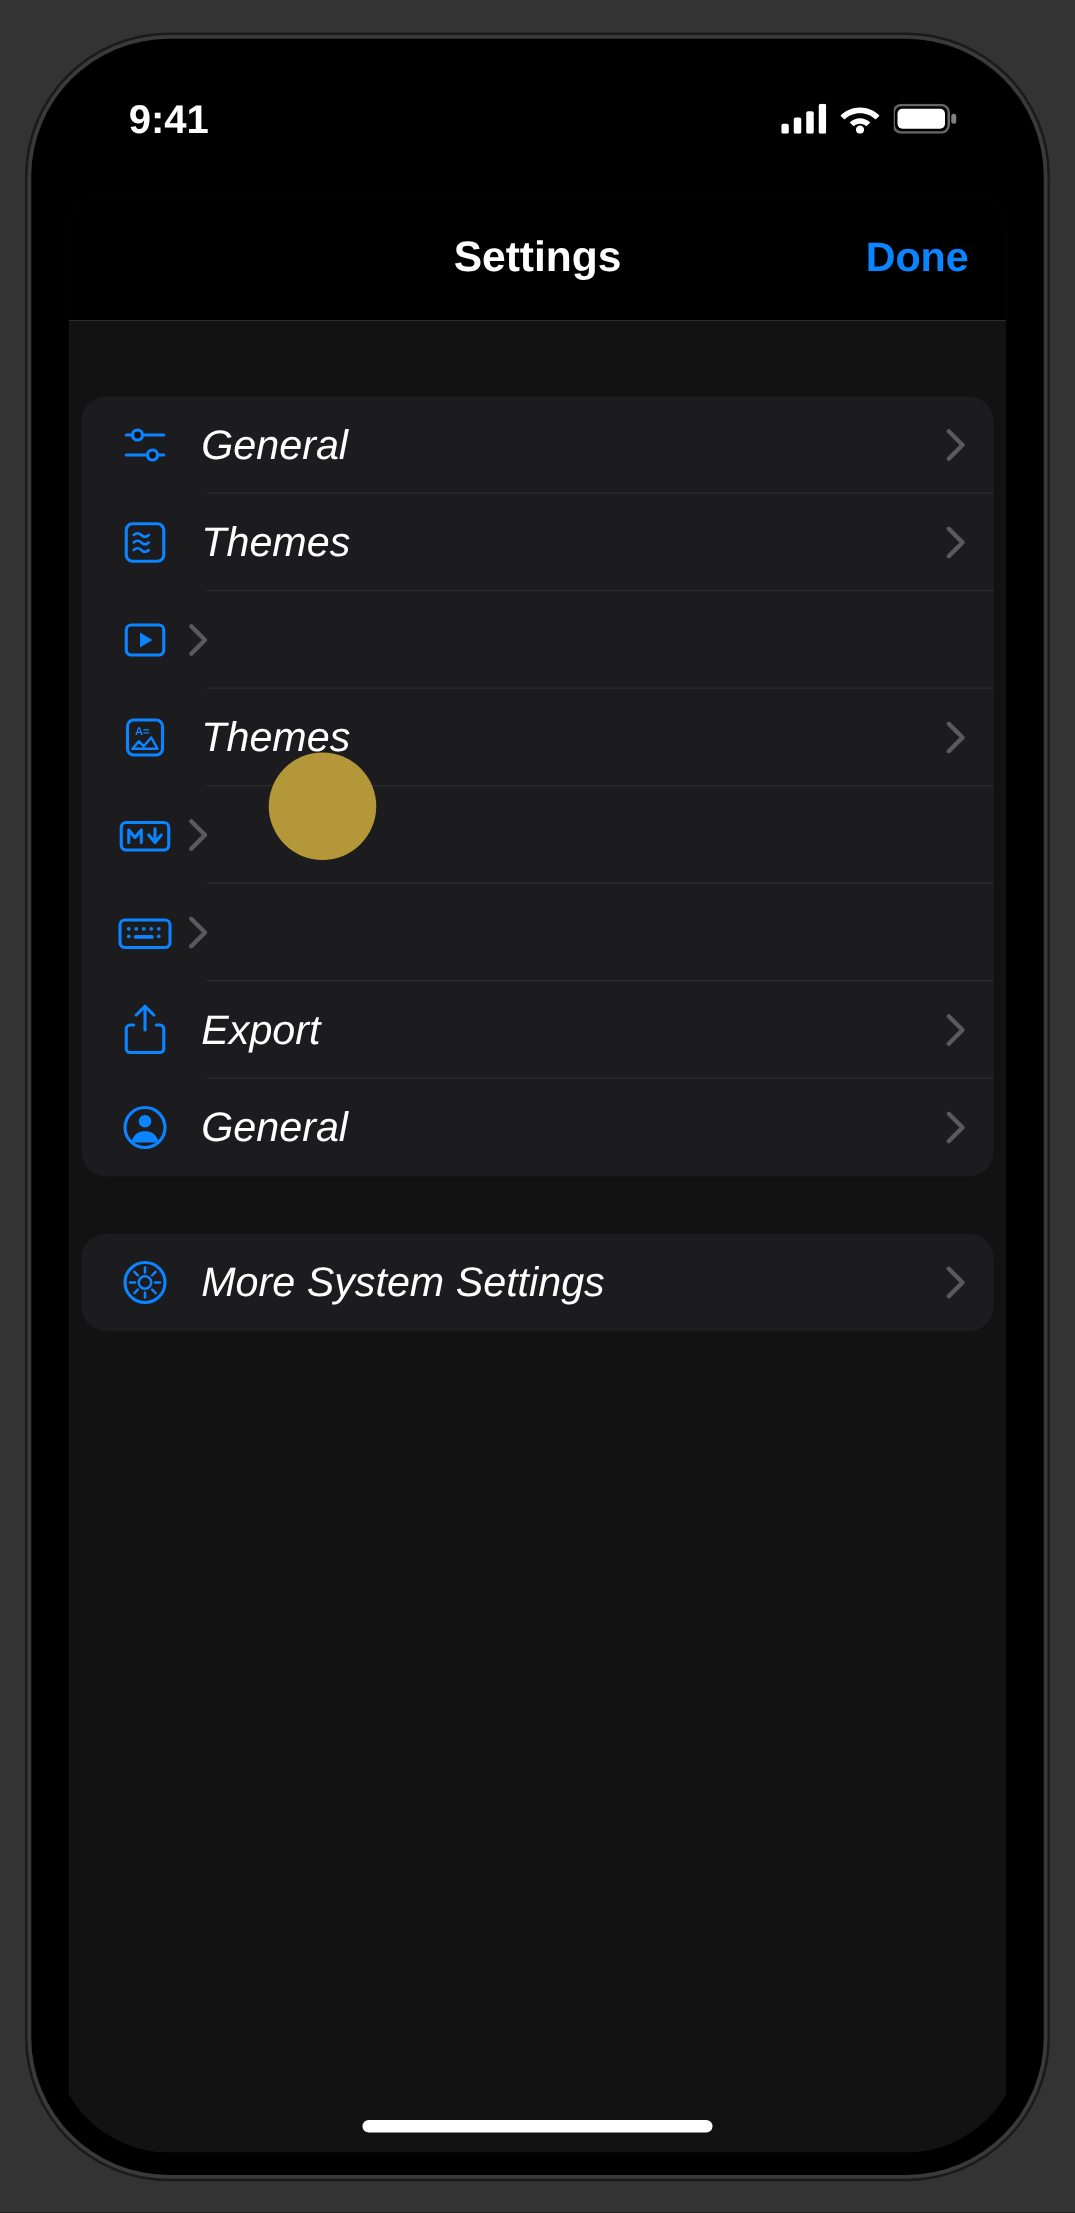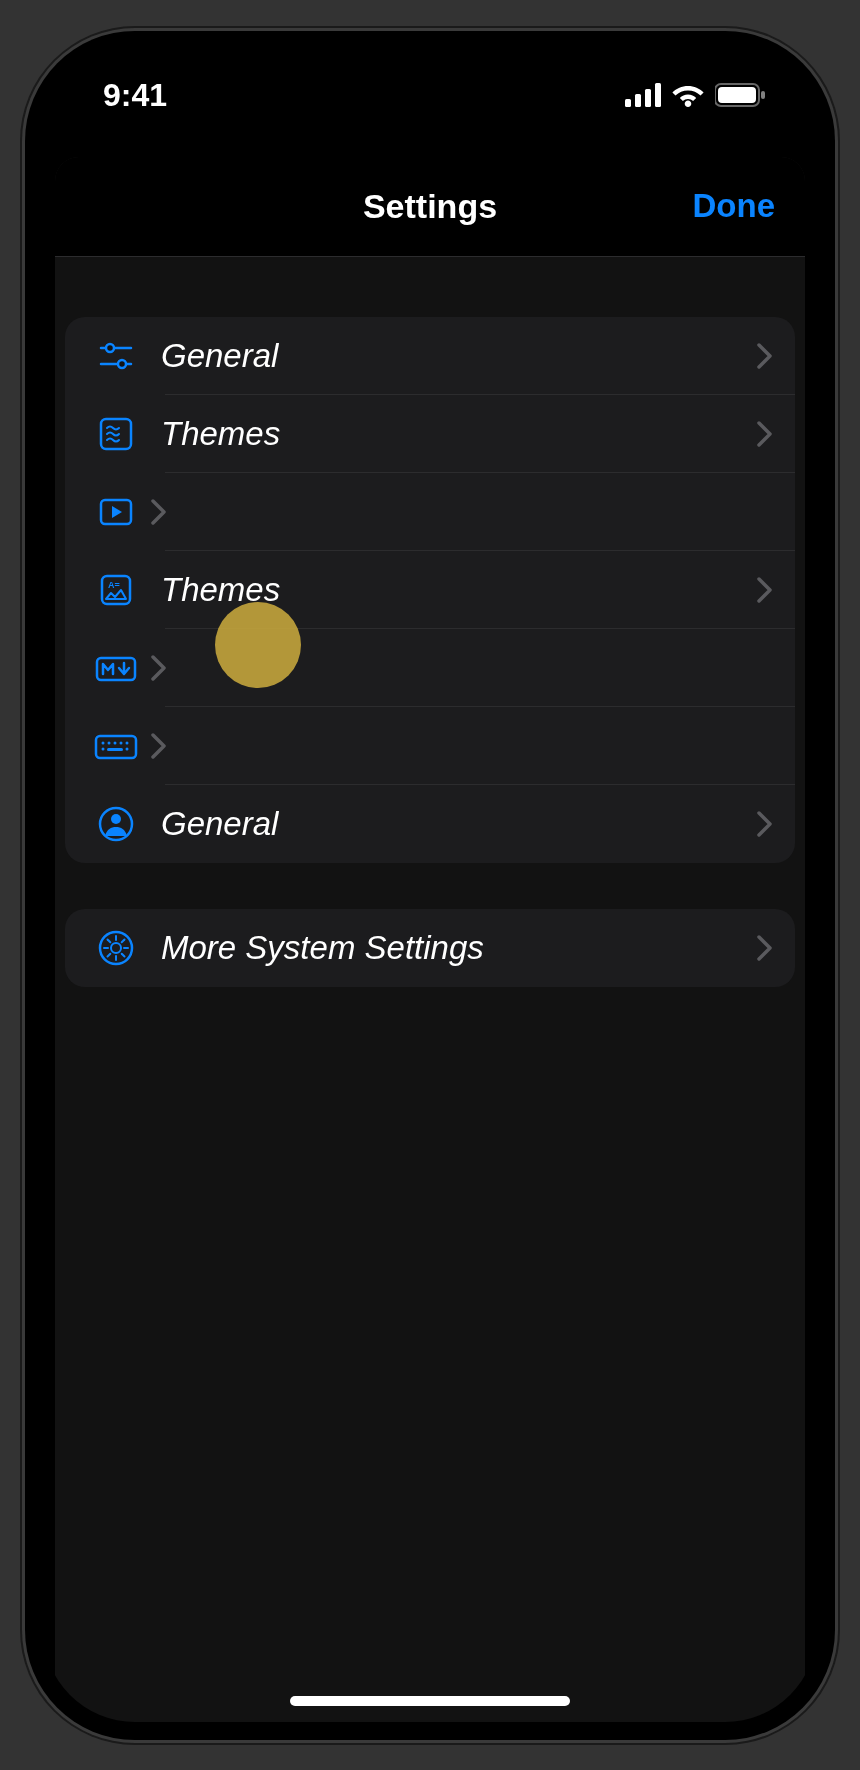--- a/index.html
+++ b/index.html
@@ -274,20 +274,32 @@
                   <circle cx="10" cy="23" r="1.5" fill="#0a84ff"></circle>
                   <circle cx="34" cy="23" r="1.5" fill="#0a84ff"></circle>
                   <rect x="14" y="22" width="16" height="3" rx="1.5" fill="#0a84ff"></rect>
                 </svg>
             </div>
             <svg class="chevron" width="16" height="26" viewBox="0 0 16 26">
                 <path d="M2 2 L13 13 L2 24" stroke="currentColor" stroke-width="3.5" fill="none" stroke-linecap="round" stroke-linejoin="round"></path>
               </svg>
           </div>
 
+          <div class="settings-row">
+            <div class="row-icon">
+              <svg width="40" height="44" viewBox="0 0 40 44">
+                  <path d="M20 3 V22 M13 10 L20 3 L27 10" stroke="#0a84ff" stroke-width="2.5" fill="none" stroke-linecap="round" stroke-linejoin="round"></path>
+                  <path d="M11 18 H8 a3 3 0 0 0 -3 3 V37 a3 3 0 0 0 3 3 H32 a3 3 0 0 0 3-3 V21 a3 3 0 0 0 -3-3 H29" stroke="#0a84ff" stroke-width="2.5" fill="none" stroke-linecap="round"></path>
+                </svg>
+            </div>
+            <div class="row-label">Export</div>
+            <svg class="chevron" width="16" height="26" viewBox="0 0 16 26">
+                <path d="M2 2 L13 13 L2 24" stroke="currentColor" stroke-width="3.5" fill="none" stroke-linecap="round" stroke-linejoin="round"></path>
+              </svg>
+          </div>
 
           <div class="settings-row">
             <div class="row-icon">
               <svg width="40" height="40" viewBox="0 0 40 40">
                   <circle cx="20" cy="20" r="16" stroke="#0a84ff" stroke-width="2.5" fill="none"></circle>
                   <circle cx="20" cy="15" r="5" fill="#0a84ff"></circle>
                   <path d="M9 32 C11 25 15 23 20 23 S29 25 31 32" fill="#0a84ff"></path>
                 </svg>
             </div>
             <div class="row-label">General</div>

